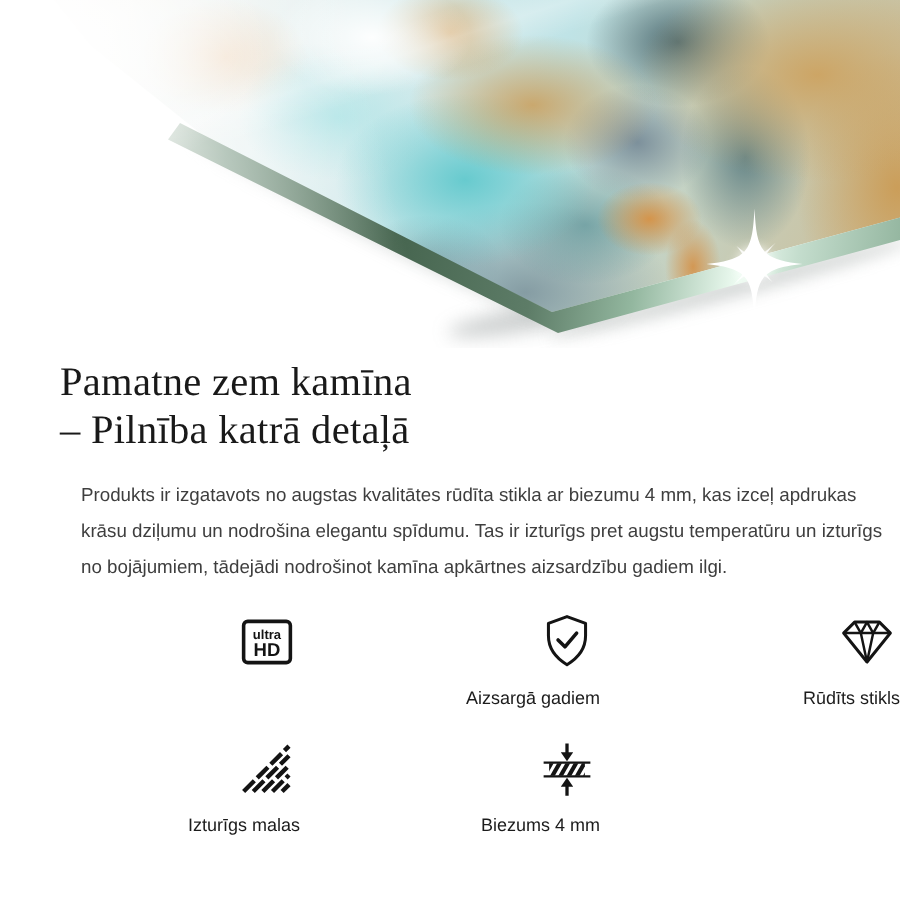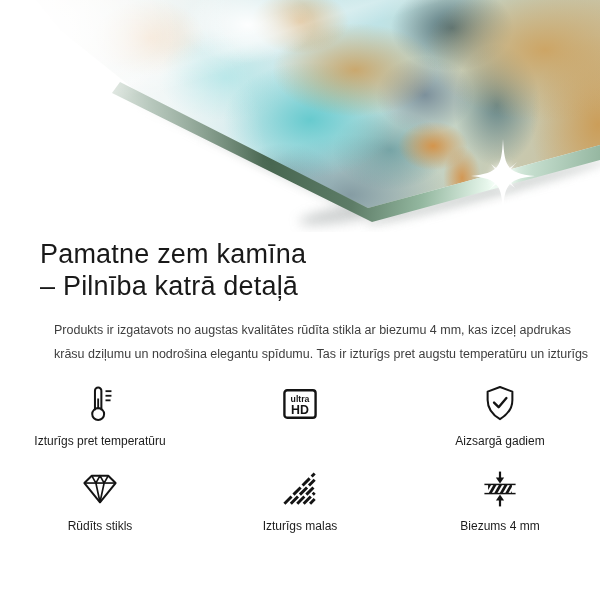--- a/index.html
+++ b/index.html
@@ -45,29 +45,29 @@
   .haze{
     position:absolute;inset:0;pointer-events:none;
     background:
       radial-gradient(200px 130px at 40px 30px, rgba(255,255,255,.95), rgba(255,255,255,0) 70%),
       linear-gradient(78deg, rgba(255,255,255,.96) 10%, rgba(255,255,255,.55) 24%, rgba(255,255,255,0) 44%);
   }
   .sparkle{position:absolute;left:463px;top:136px;width:80px;height:80px}
   
   .content{padding:7px 40px 0}
   h1{
-    font-family:Liberation Sans, sans-serif;font-weight:500;
+    font-family:Liberation Serif, serif;font-weight:500;
     font-size:27px;line-height:1.17;color:#191919;margin:0 0 16px;letter-spacing:.2px;
   }
   h1 span{display:block}
   .desc{margin:0 14px 14px;font-size:12.5px;line-height:24px;color:#3e3e3e}
   .desc div{white-space:nowrap}
   
   .features{display:grid;grid-template-columns:repeat(3,1fr);row-gap:17px;margin:0 -40px}
-  .feature{display:flex;flex-direction:column;align-items:center;text-align:center}
+  .feature{display:flex;flex-direction:column;align-items:flex-end;text-align:center}
   .icon-wrap{height:46px;display:flex;align-items:flex-end;justify-content:center}
   .flabel{margin-top:8px;font-size:12px;color:#1c1c1c}
   .ico{stroke:#141414;fill:none;stroke-width:2.2}
   .ico text{stroke:none;fill:#141414;font-family:"Liberation Sans",sans-serif}
 </style>
 </head>
 <body>
 
 <main>
 
@@ -92,37 +92,25 @@
 
   <section class="content">
     <h1>
       <span>Pamatne zem kamīna</span>
       <span>– Pilnība katrā detaļā</span>
     </h1>
 
     <div class="desc">
       <div>Produkts ir izgatavots no augstas kvalitātes rūdīta stikla ar biezumu 4 mm, kas izceļ apdrukas</div>
       <div>krāsu dziļumu un nodrošina elegantu spīdumu. Tas ir izturīgs pret augstu temperatūru un izturīgs</div>
+      <div>no bojājumiem, tādejādi nodrošinot kamīna apkārtnes aizsardzību gadiem ilgi.</div>
     </div>
 
     <div class="features">
 
-      <div class="feature">
-        <div class="icon-wrap">
-          <svg class="ico" width="44" height="44" viewBox="0 0 48 48">
-            <path d="M18.5 30 V9.5 a3.5 3.5 0 0 1 7 0 V30" stroke-linecap="round"></path>
-            <circle cx="22" cy="35" r="6.5"></circle>
-            <line x1="22" y1="29.5" x2="22" y2="18" stroke-width="2"></line>
-            <line x1="30" y1="10" x2="36.5" y2="10" stroke-width="2"></line>
-            <line x1="30" y1="15" x2="36.5" y2="15" stroke-width="2"></line>
-            <line x1="30" y1="20" x2="35.5" y2="20" stroke-width="2"></line>
-          </svg>
-        </div>
-        <div class="flabel">Izturīgs pret temperatūru</div>
-      </div>
 
       <div class="feature">
         <div class="icon-wrap">
           <svg class="ico" width="44" height="44" viewBox="0 0 48 48">
             <rect x="7" y="9" width="34" height="30" rx="3" stroke-width="2.6"></rect>
             <text x="24" y="21.5" font-size="9.5" font-weight="700" text-anchor="middle">ultra</text>
             <text x="24" y="34.5" font-size="13.5" font-weight="800" text-anchor="middle">HD</text>
           </svg>
         </div>
       </div>

